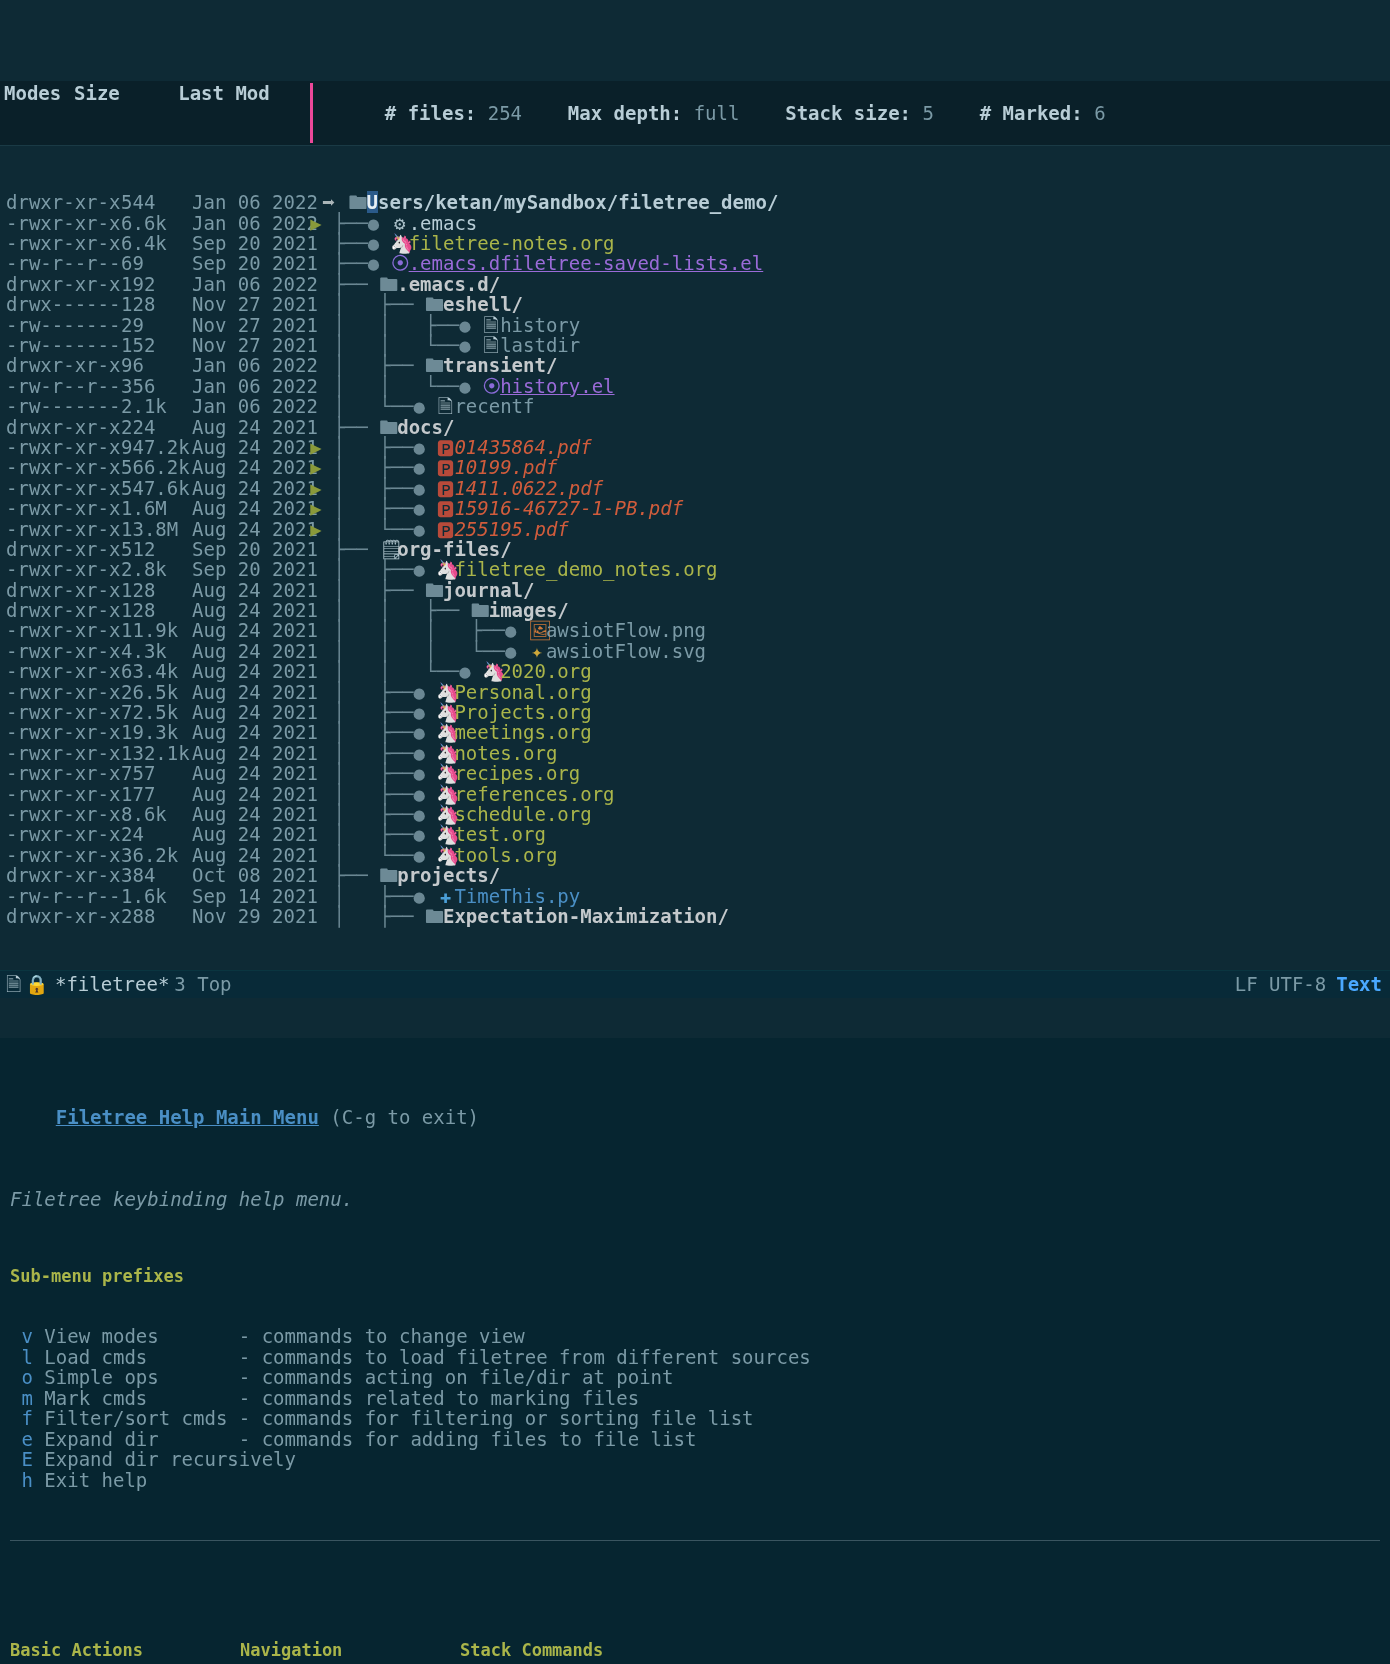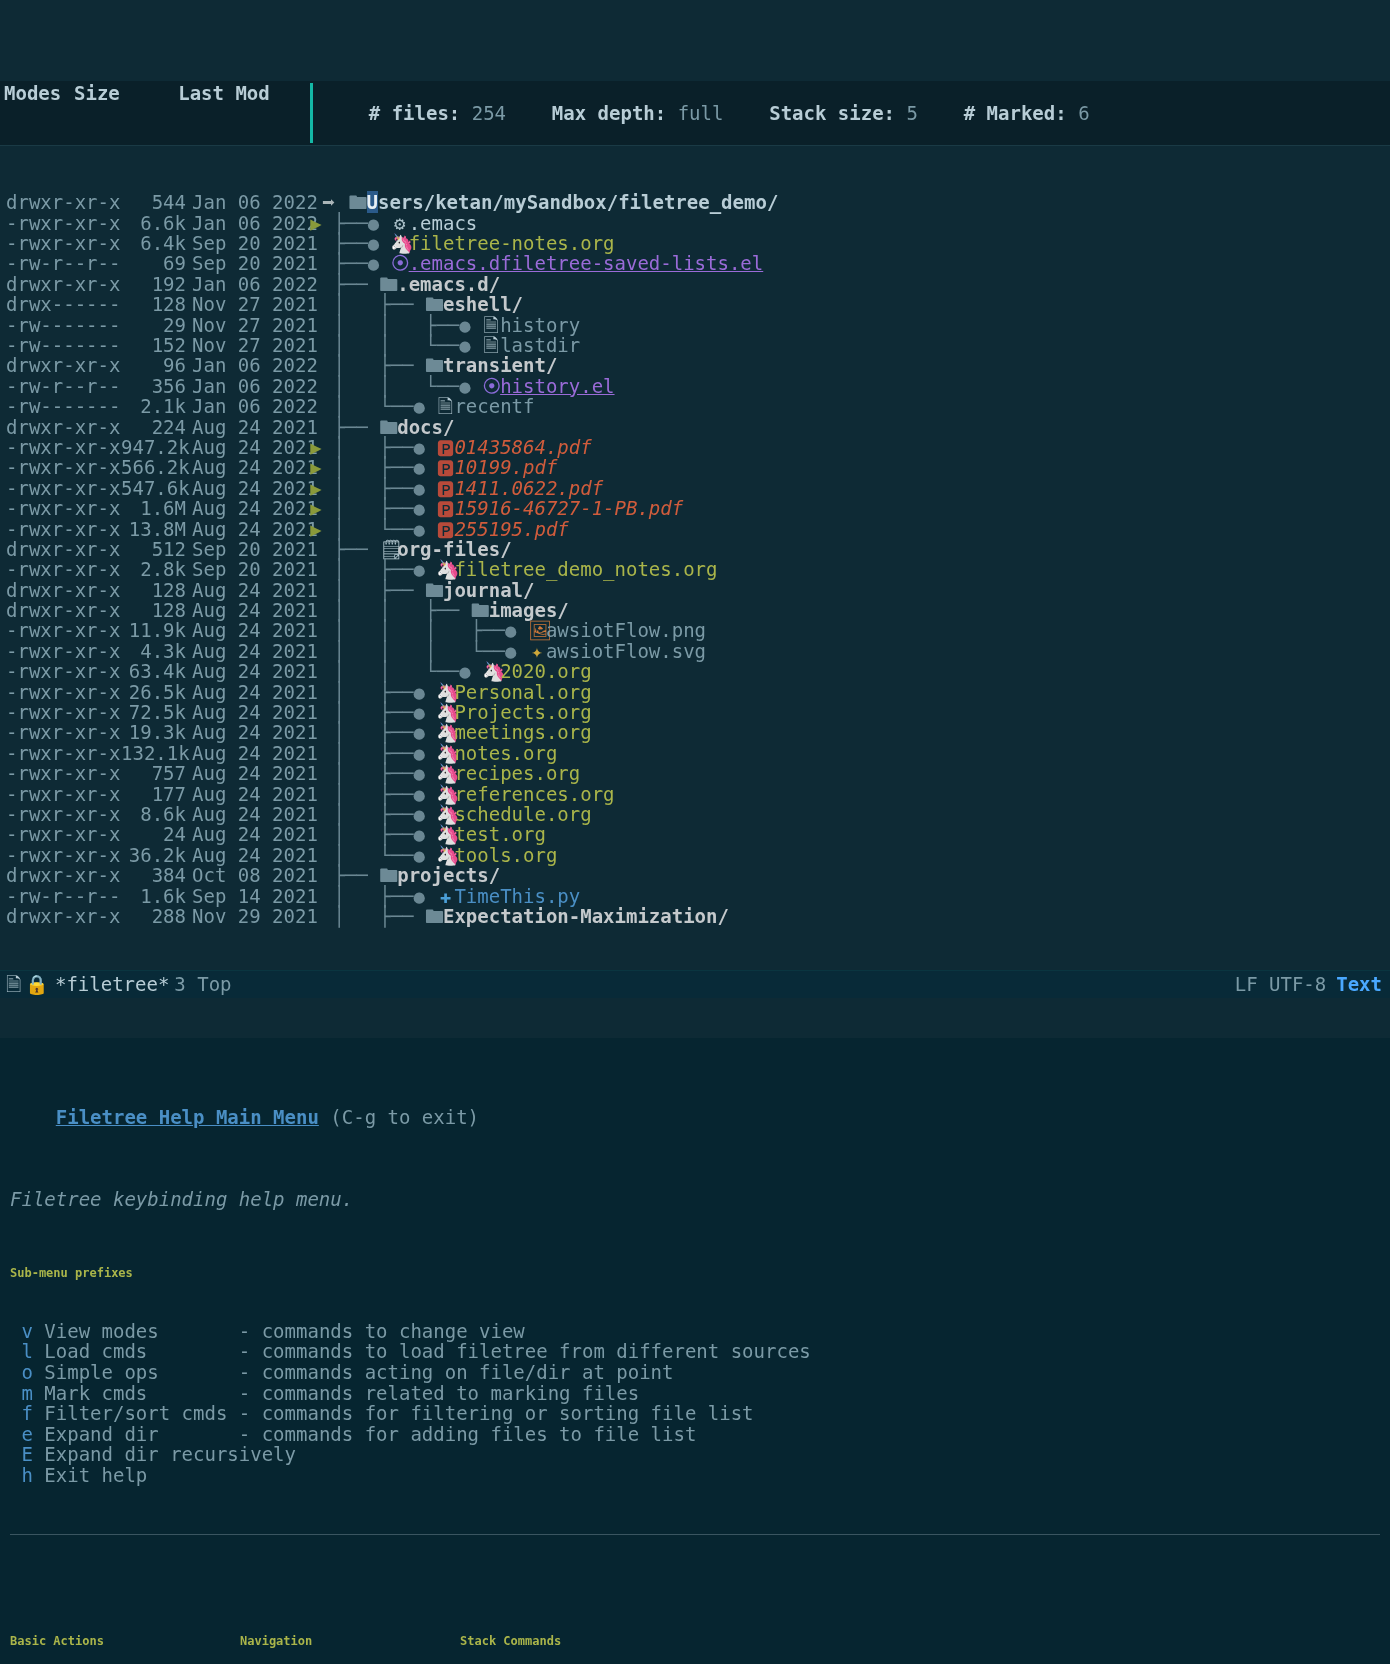--- a/index.html
+++ b/index.html
@@ -31,31 +31,31 @@
     white-space: pre;
   }
   .header {
     background: var(--bg-darker);
     color: var(--text-bright);
     padding: 2px 0 2px 0;
     display:flex;
     border-bottom: 1px solid #1a3a45;
   }
   .header .left { width: 310px; padding-left:4px; display:flex;}
-  .header .right { flex:1; padding-left:10px; border-left: 3px solid #14b8a6;}
+  .header .right { flex:1; padding-left:26px; border-left: 3px solid #ec4899;}
   .hlabel { color: var(--text-bright); font-weight:600; }
   .hval { color: var(--text); }
   .col-modes { display:inline-block; width:70px; text-align:left; font-weight:600;}
   .col-size  { display:inline-block; width:80px; text-align:left; font-weight:600;}
   .col-mod   { display:inline-block; width:140px; text-align:center; font-weight:700;}
   .tree { padding-top:6px; }
   .row { display:flex; align-items:center; height:20.4px;}
   .row .attrs { width: 310px; padding-left:6px; display:flex;}
   .modes { color: var(--text); width:115px; }
-  .size  { color: var(--text); width:65px; text-align:right; }
+  .size  { color: var(--text); width:65px; }
   .date  { color: var(--text); width:124px; padding-left:6px;}
   .mark  { color: var(--green); width:12px; text-align:center;}
   .branch{ flex:1; color: #6a8793; display:flex; align-items:center;}
   .conn  { color: #6a8793; letter-spacing:0; }
   .icon  { display:inline-block; width:18px; text-align:center; }
   .ic-folder { color:#6d8a96; }
   .ic-gear { color:#a8bec7;}
   .ic-org { color:#cfa83a;}
   .ic-el  { color:#8a6bd8;}
   .ic-note{ color:#b8cdd6;}
@@ -94,21 +94,21 @@
 
   .help {
     background: var(--help-bg);
     padding:8px 10px 14px 10px;
     color: var(--text);
     line-height:1.08;
   }
   .help .title { color: var(--blue); font-weight:600; text-decoration:underline;}
   .help .hint { color: var(--text);}
   .help .sub { color: var(--text); font-style:italic;}
-  .help h3 { color: var(--olive); font-weight:600; font-size:12px; margin-top:16px;}
+  .help h3 { color: var(--olive); font-weight:600; font-size:17px; margin-top:16px;}
   .help .k { color: var(--blue);}
   .help .d { color: var(--text);}
   .help .sep { border-top:1px solid #3a5560; margin:8px 0 2px 0;}
   .cols3 { display:flex; }
   .cols3 > div { padding-right:20px;}
   .cols3 > div:nth-child(1){ width:230px;}
   .cols3 > div:nth-child(2){ width:220px;}
   .cols3 > div:nth-child(3){ width:260px;}
 </style>
 </head>

